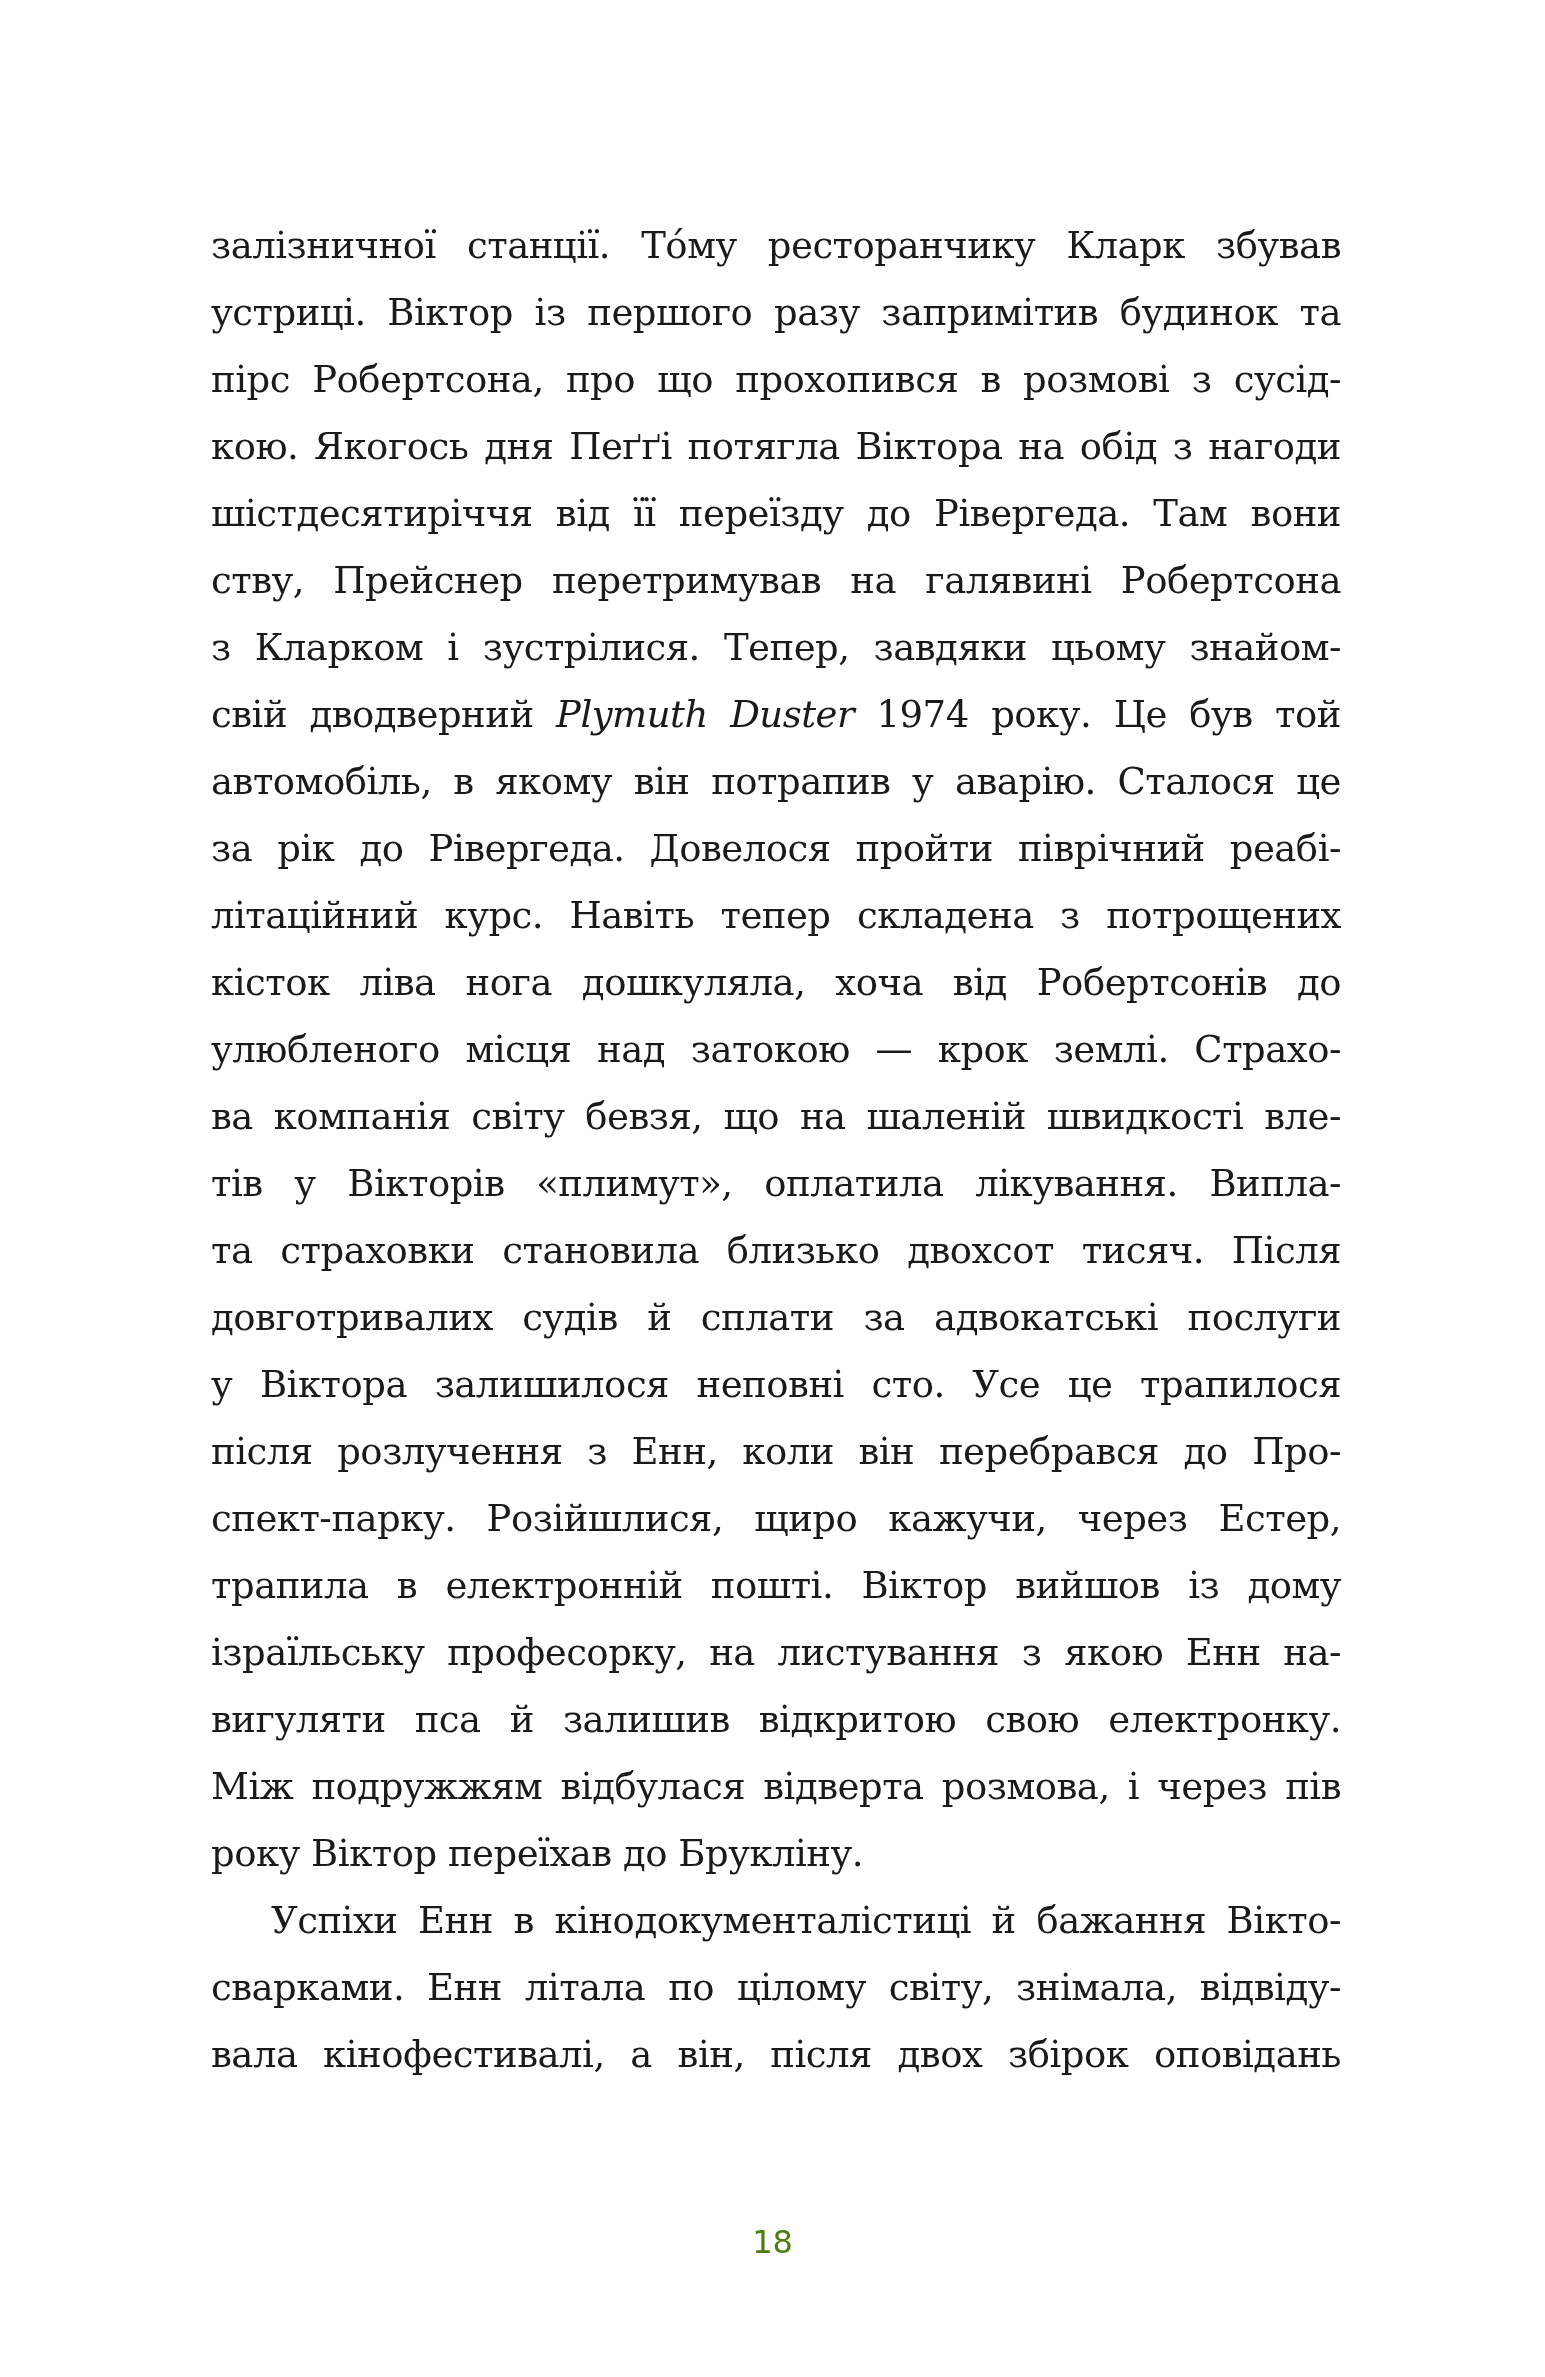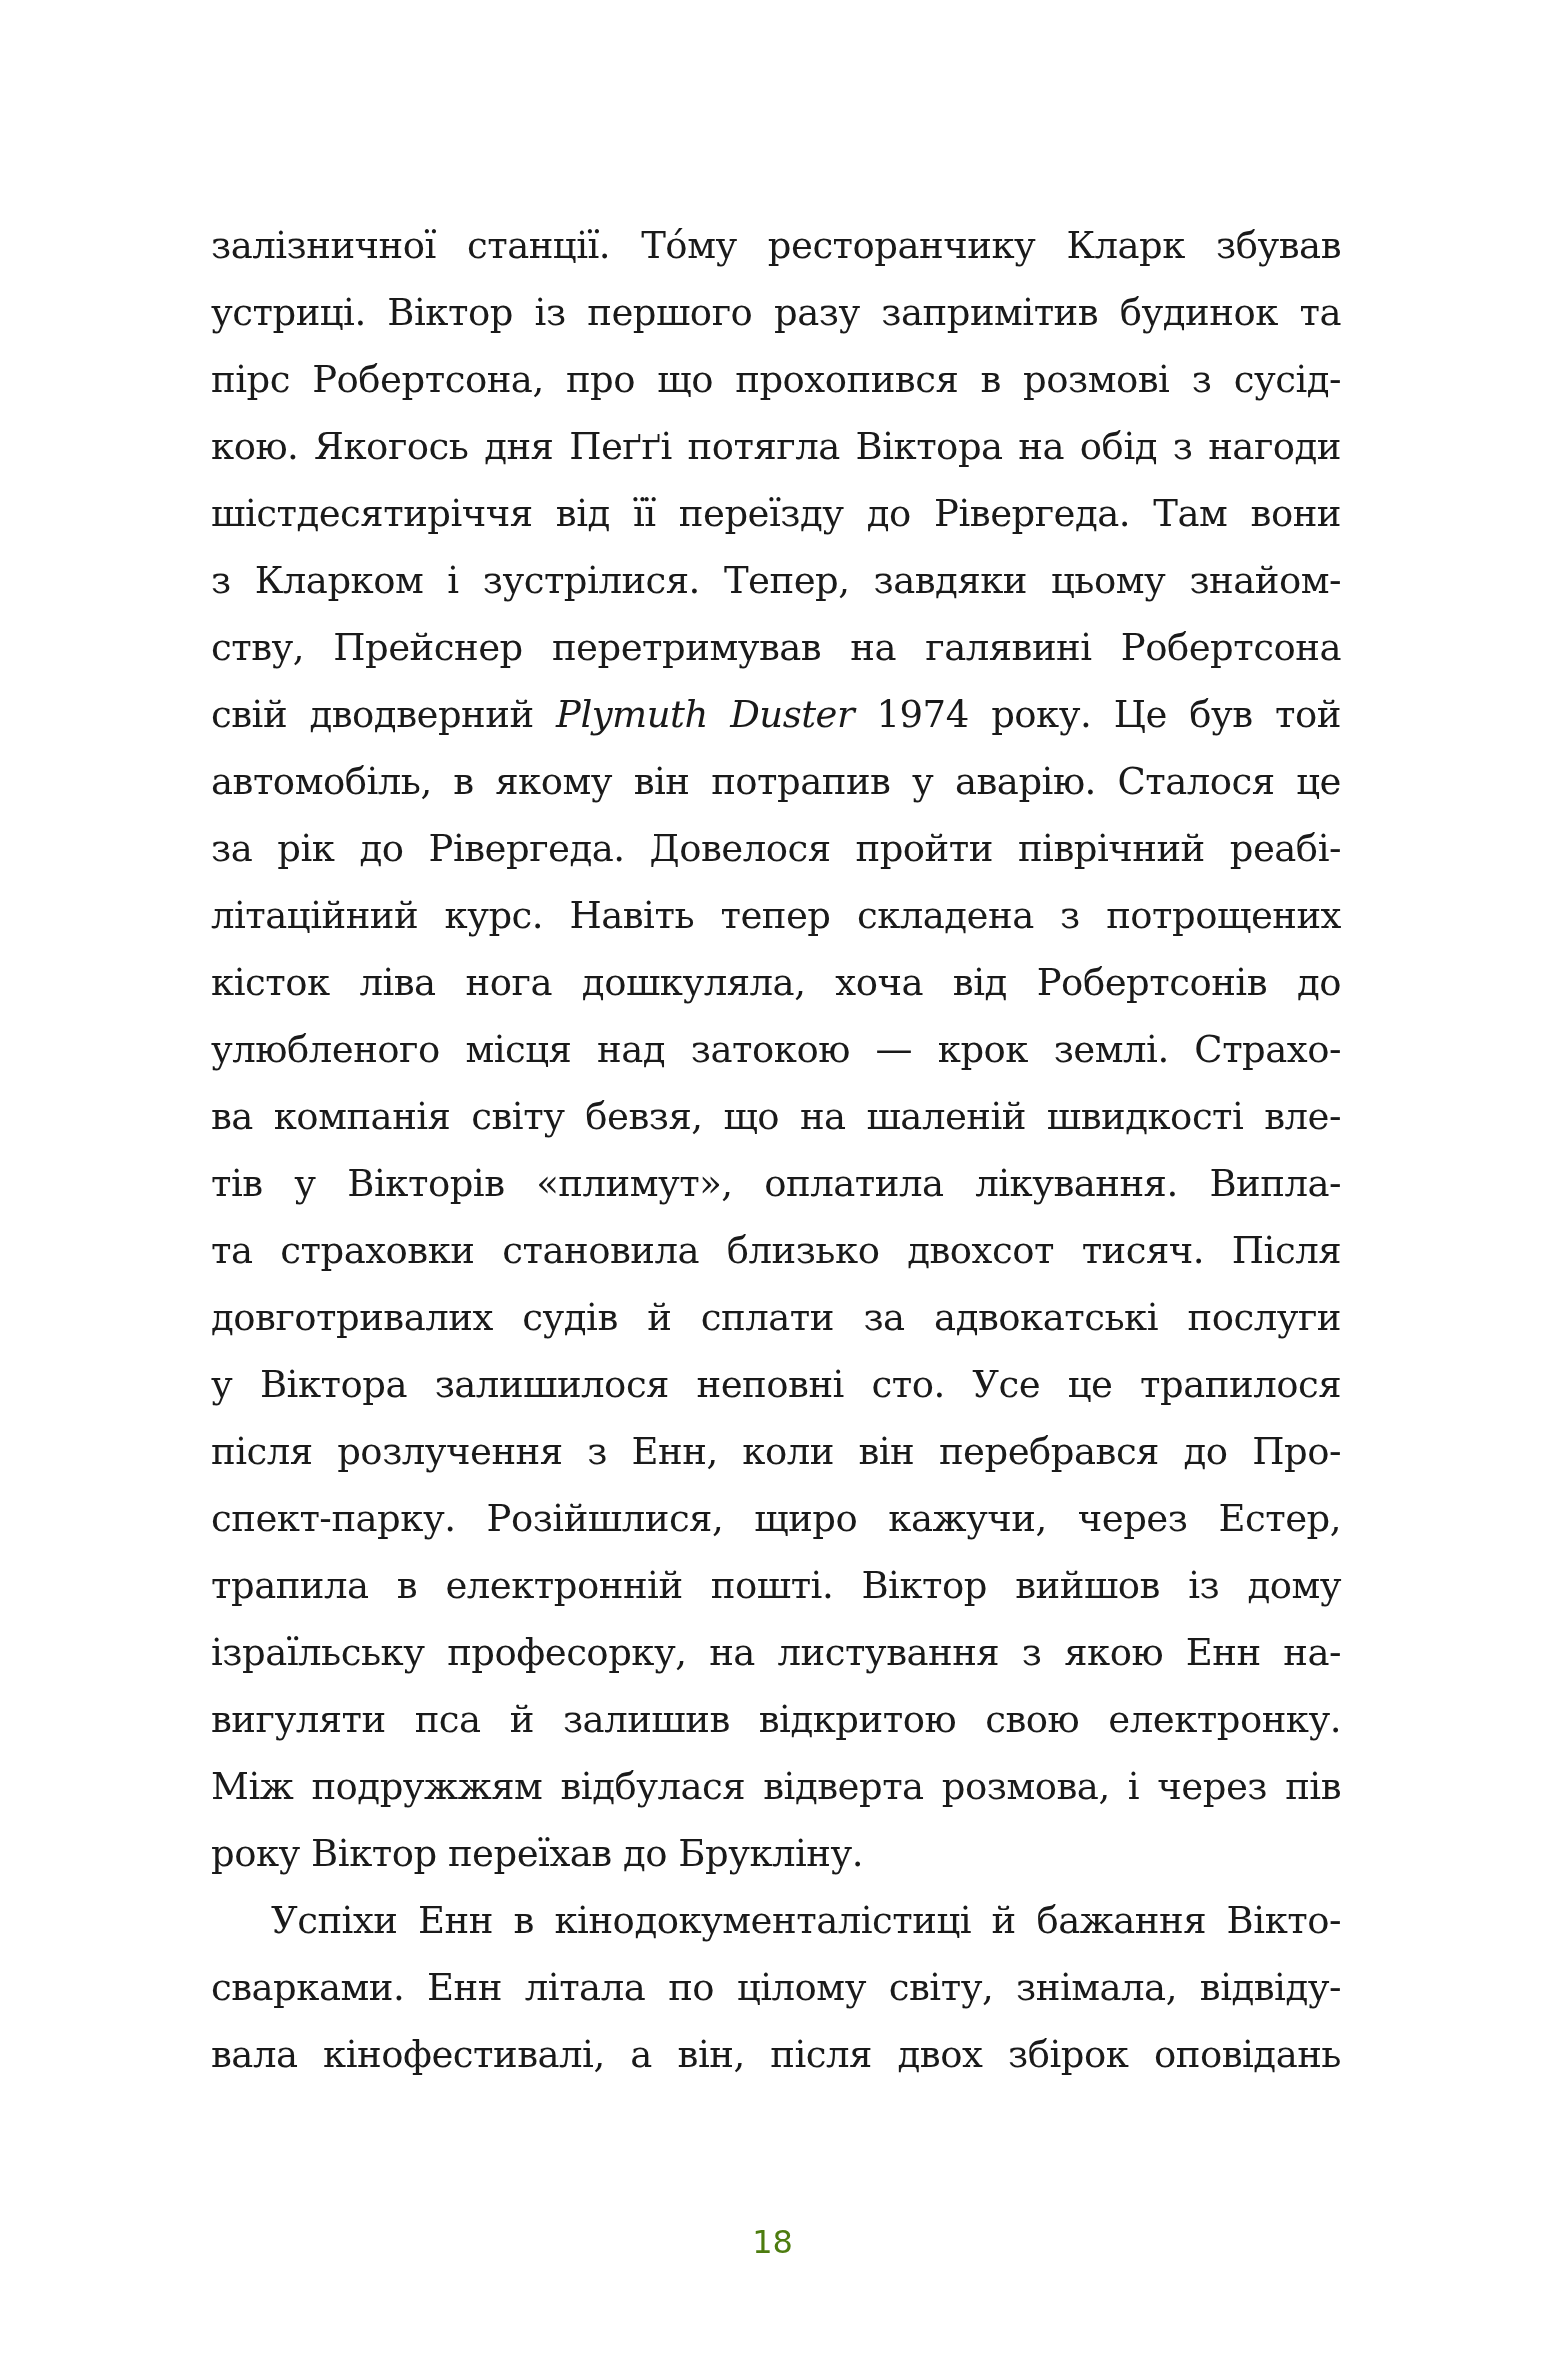--- a/index.html
+++ b/index.html
@@ -70,22 +70,22 @@
 
 <div class="page">
   <div class="text-block">
 
     <div class="paragraph">
       <span class="line">залізничної станції. То́му ресторанчику Кларк збував</span>
       <span class="line">устриці. Віктор із першого разу запримітив будинок та</span>
       <span class="line">пірс Робертсона, про що прохопився в розмові з сусід-</span>
       <span class="line">кою. Якогось дня Пеґґі потягла Віктора на обід з нагоди</span>
       <span class="line">шістдесятиріччя від її переїзду до Рівергеда. Там вони</span>
+      <span class="line">ству, Прейснер перетримував на галявині Робертсона</span>
       <span class="line">з Кларком і зустрілися. Тепер, завдяки цьому знайом-</span>
-      <span class="line">ству, Прейснер перетримував на галявині Робертсона</span>
       <span class="line"><span>свій дводверний </span><span class="it">Plymuth Duster</span><span> 1974 року. Це був той</span></span>
       <span class="line">автомобіль, в якому він потрапив у аварію. Сталося це</span>
       <span class="line">за рік до Рівергеда. Довелося пройти піврічний реабі-</span>
       <span class="line">літаційний курс. Навіть тепер складена з потрощених</span>
       <span class="line">кісток ліва нога дошкуляла, хоча від Робертсонів до</span>
       <span class="line">улюбленого місця над затокою — крок землі. Страхо-</span>
       <span class="line">ва компанія світу бевзя, що на шаленій швидкості вле-</span>
       <span class="line">тів у Вікторів «плимут», оплатила лікування. Випла-</span>
       <span class="line">та страховки становила близько двохсот тисяч. Після</span>
       <span class="line">довготривалих судів й сплати за адвокатські послуги</span>

